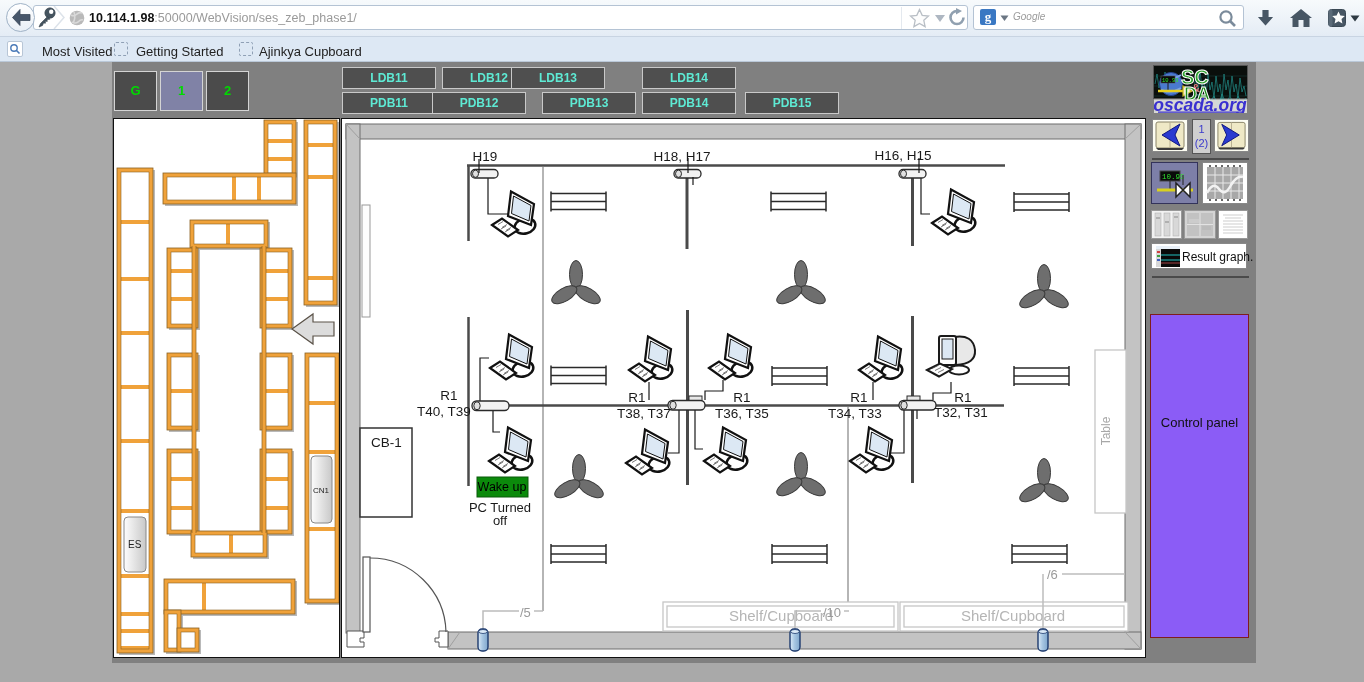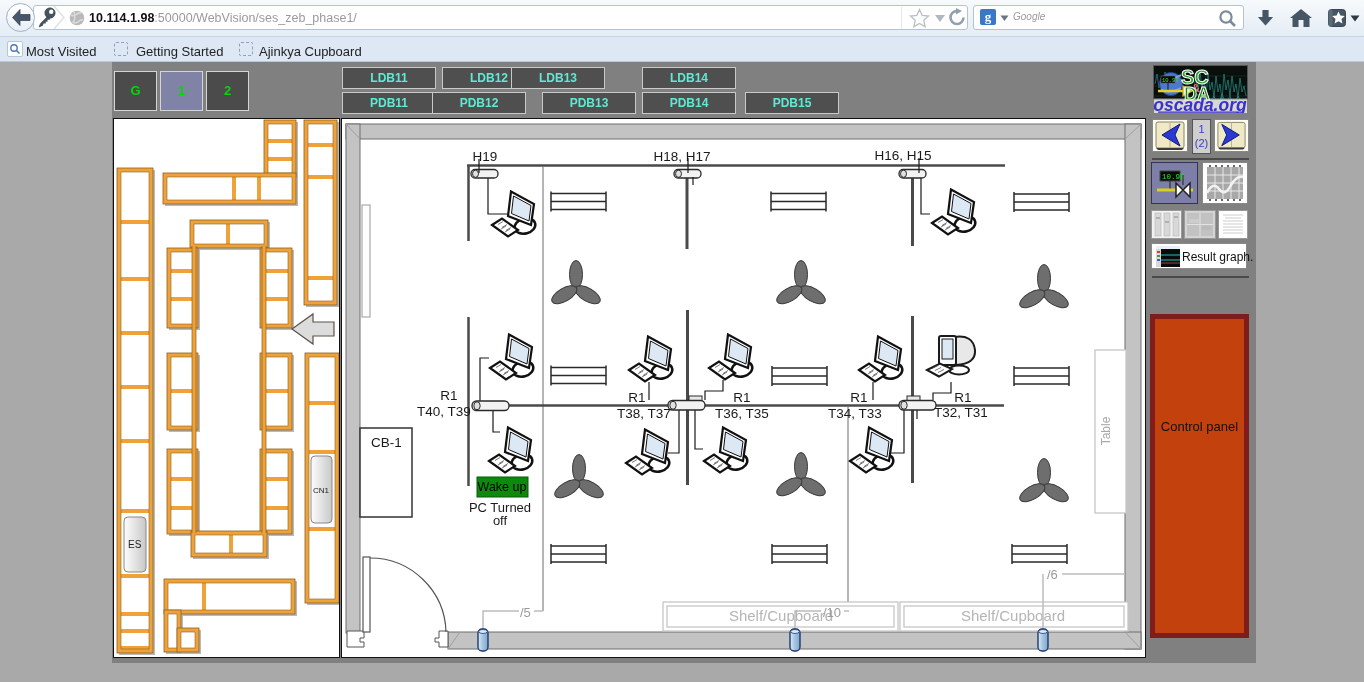--- a/index.html
+++ b/index.html
@@ -102,21 +102,21 @@
 </svg>
 <svg class="abs" style="left:1350px;top:15px" width="10" height="7" viewBox="0 0 10 7">
   <path d="M0.5 0.5 L9.5 0.5 L5 6.5 Z" fill="#2e3943"></path>
 </svg>
 
 <div class="abs" style="left:7px;top:41px;width:14px;height:14px;background:#fff;border:1px solid #b8c6d6;border-radius:2px"></div>
 <svg class="abs" style="left:9px;top:43px" width="12" height="12" viewBox="0 0 12 12">
   <circle cx="5" cy="5" r="3.2" fill="none" stroke="#4a7ab8" stroke-width="1.4"></circle>
   <path d="M7.5 7.5 L10.5 10.5" stroke="#4a7ab8" stroke-width="1.6"></path>
 </svg>
-<div class="abs bmtxt" style="left:26px;top:44px">Most Visited</div>
+<div class="abs bmtxt" style="left:42px;top:44px">Most Visited</div>
 <div class="abs dashicon" style="left:114px;top:42px"></div>
 <div class="abs bmtxt" style="left:136px;top:44px">Getting Started</div>
 <div class="abs dashicon" style="left:239px;top:42px"></div>
 <div class="abs bmtxt" style="left:259px;top:44px">Ajinkya Cupboard</div>
 
 <div id="appbg" class="abs"></div>
 <div class="tabbtn" style="left:114px;top:71px">G</div>
 <div class="tabbtn" style="left:160px;top:71px;background:#8082a6">1</div>
 <div class="tabbtn" style="left:206px;top:71px">2</div>
 <div class="dbbtn" style="left:342px;top:67px">LDB11</div>
@@ -577,15 +577,15 @@
         <rect x="1" y="5" width="3" height="2" fill="#d04040"></rect>
         <rect x="1" y="9" width="3" height="2" fill="#40a040"></rect>
         <rect x="1" y="13" width="3" height="2" fill="#4060c0"></rect>
       </g>
  <path d="M5 9 H24 M5 14 H24" stroke="#20c0c0" stroke-width="1"></path>
  <path d="M5 17 H24" stroke="#a04040" stroke-width="1"></path>
 </svg>
 <div class="abs" style="left:30px;top:6px;font-size:12px;color:#111;white-space:nowrap">Result graph.</div>
 </div>
 <div class="sep" style="left:1152px;top:276px;width:97px"></div>
-<div class="abs" style="left:1150px;top:314px;width:99px;height:324px;background:#c2410c;border:5px solid #7f1d1d;box-sizing:border-box">
+<div class="abs" style="left:1150px;top:314px;width:99px;height:324px;background:#8b5cf6;border:1px solid #7f1d1d;box-sizing:border-box">
   <div style="font-size:13px;color:#111;text-align:center;margin-top:100px">Control panel</div>
 </div>
 
 </body></html>

